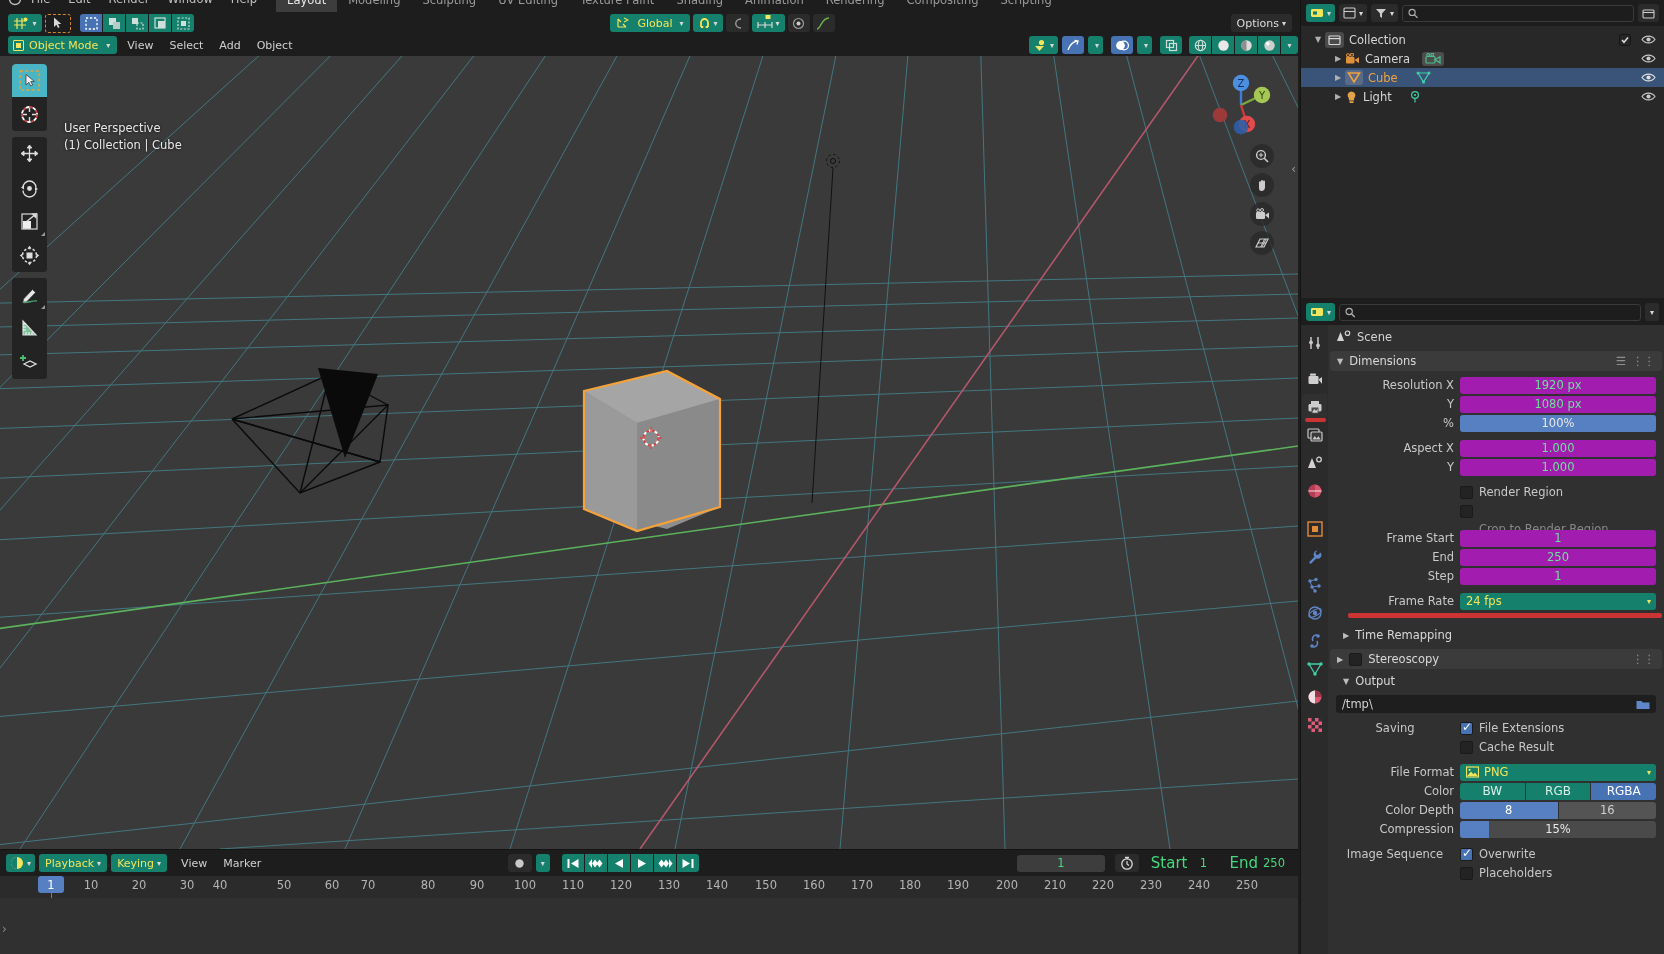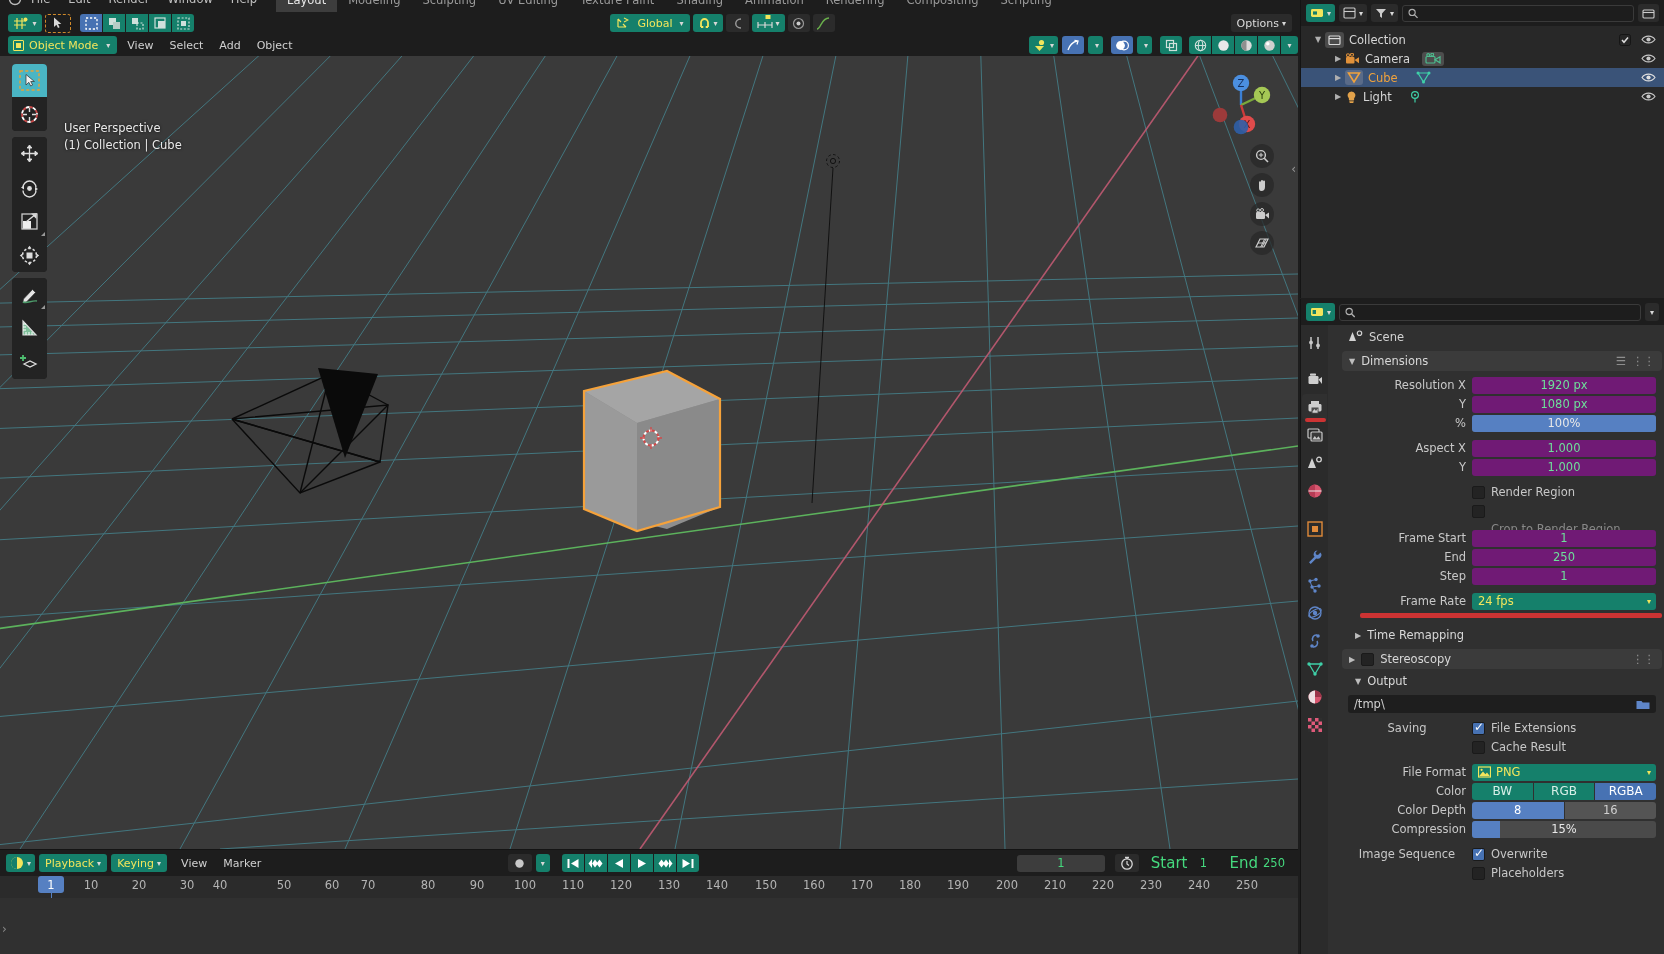--- a/index.html
+++ b/index.html
@@ -112,21 +112,21 @@
   
   .props {
     position: absolute; left: 1300px; top: 299px; width: 364px; height: 655px;
     background: #303030; border-left: 1px solid #141414;
   }
   .pr-header { height: 26px; background: #1d1d1d; display:flex; align-items:center;
                gap:4px; padding: 0 5px; }
   .pr-search { flex:1; height: 17px; background:#1d1d1d; border:1px solid #3a3a3a;
                border-radius: 3px; display:flex; align-items:center; padding:0 5px; gap:4px; }
   .pr-search input { background:transparent;border:0;outline:none;color:#ddd;font-size:11px;width:100%;font-family:inherit;}
-  .pr-main { position: absolute; left: 0; top: 26px; right: 0; bottom: 0; display: flex; gap: 12px; }
+  .pr-main { position: absolute; left: 0; top: 26px; right: 0; bottom: 0; display: flex; }
   .pr-tabs { width: 27px; background: #2b2b2b; padding-top: 5px; display:flex;
              flex-direction:column; align-items:center; gap: 2px; }
   .pr-tab { width: 25px; height: 26px; display:flex; align-items:center; justify-content:center;
             border-radius: 4px 0 0 4px; position: relative; }
   .pr-tab.active { background: #303030; }
   .pr-tab .bar { position:absolute; left:3px; right:1px; bottom:-2px; height:4px;
                  border-radius: 2px; background:#cc3333; }
   .pr-content { flex: 1; background: #303030; overflow: hidden; position: relative; }
 
   .pr-breadcrumb { height: 22px; display:flex; align-items:center; gap:6px; padding: 2px 8px 0;
@@ -135,21 +135,21 @@
   .panel-head { height: 20px; display:flex; align-items:center; gap:6px;
     background: #3b3b3b; margin: 4px 2px 0; border-radius: 4px; padding: 0 7px;
     color: #d8d8d8; font-size: 11.5px; }
   .panel-head.flat { background: transparent; }
   .tri { font-size: 8px; color: #bdbdbd; }
   .panel-body { padding: 4px 0 5px; }
 
   .row { display: flex; align-items: center; height: 18px; margin: 1px 8px 0 8px; gap: 6px; }
   .row .lbl { width: 118px; text-align: right; color: #c8c8c8; font-size: 11.5px;
               white-space: nowrap; }
-  .fld { flex: 1; height: 17px; background: #701a75; border-radius: 3px;
+  .fld { flex: 1; height: 17px; background: #a21caf; border-radius: 3px;
          display:flex; align-items:center; justify-content:center; font-size: 11.5px;
          color: #d8d8d8; position: relative; overflow:hidden;}
   .fld.green { color: #6ee09a; }
   .fld.slider { background:#4a4a4a; }
   .fld.slider .fill { position:absolute; left:0; top:0; bottom:0; background:#5680c2; }
   .fld.slider span { position: relative; z-index: 1; color: #e8e8e8;}
   .fld.teal { background: #15806b; color: #f2e55c; justify-content: flex-start; padding-left: 6px; }
   .chkrow { display:flex; align-items:center; height: 18px; margin: 1px 8px 0 8px; gap:6px; }
   .chkrow .lbl { width: 118px; text-align:center; color:#c8c8c8; font-size:11.5px; }
   .chk { width: 13px; height: 13px; border-radius: 2px; background: #232323;

